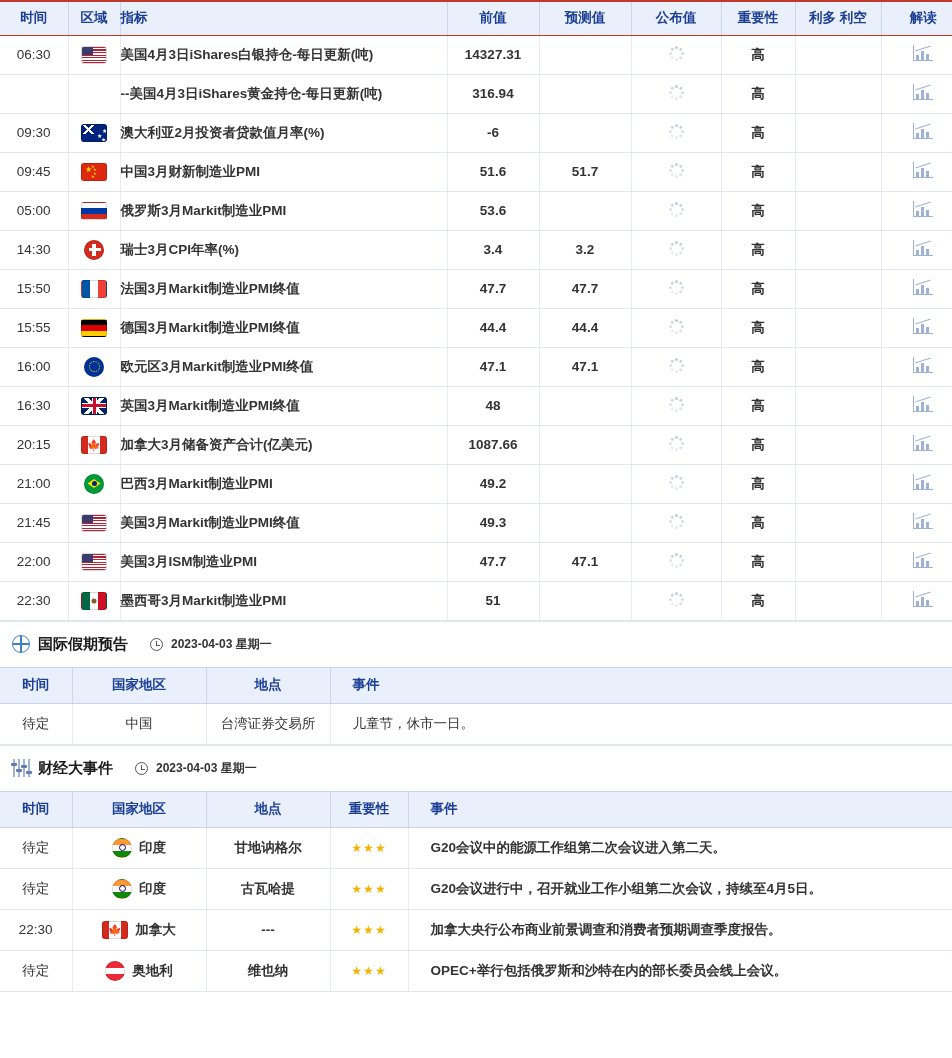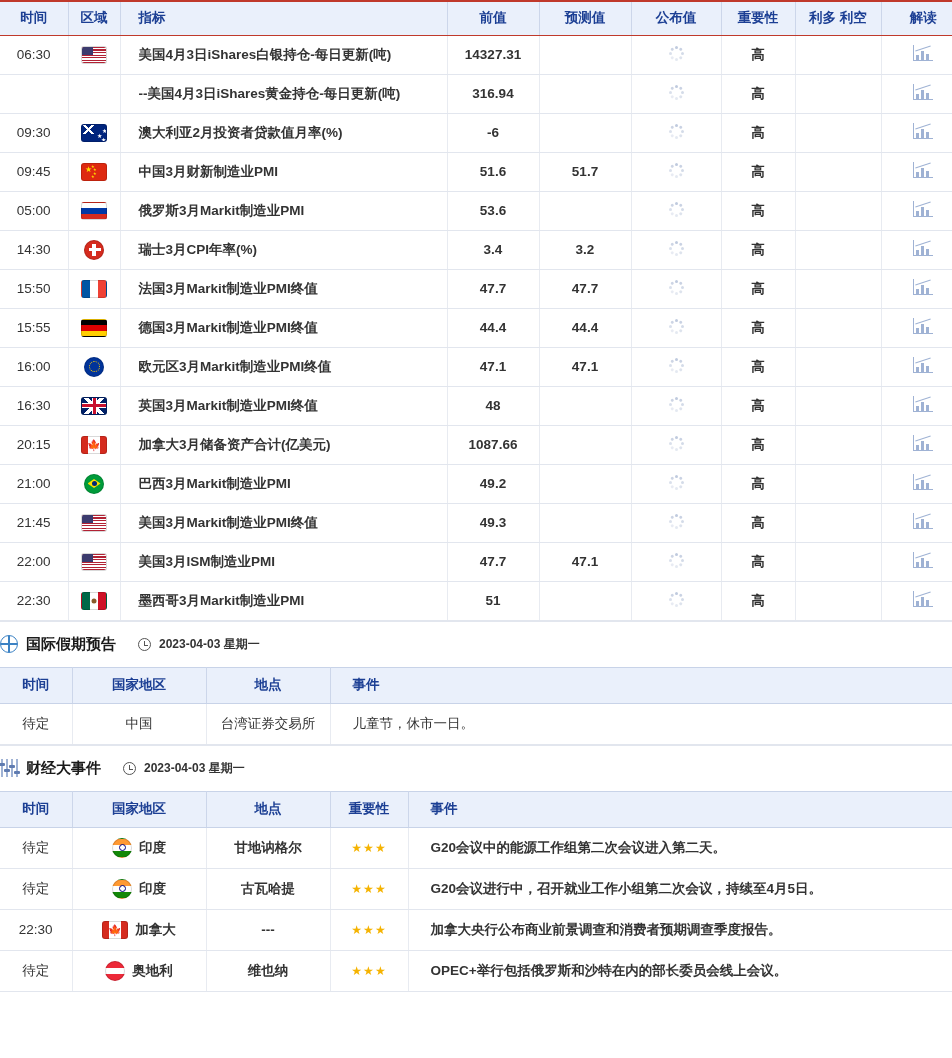--- a/index.html
+++ b/index.html
@@ -34,21 +34,21 @@
     border-right: 1px solid #e8ebf1;
     height: 39px;
     font-size: 13.5px;
     text-align: center;
     vertical-align: middle;
     color: #333;
   }
   .cal tbody td:last-child { border-right: none; }
   .c-time  { width: 68px; color: #444; font-size: 13.5px; }
   .c-flag  { width: 52px; }
-  .c-ind   { width: 327px; text-align: left !important; padding-left: 18px;
+  .c-ind   { width: 327px; text-align: left !important; padding-left: 0;
              color: #c0392b; font-weight: bold; font-size: 13.5px; margin-left: 44px; }
   .c-prev  { width: 92px; color: #c0392b; font-weight: bold; }
   .c-fore  { width: 92px; color: #c0392b; font-weight: bold; }
   .c-pub   { width: 90px; margin-top: 16px; }
   .c-imp   { width: 74px; color: #c0392b; font-weight: bold; }
   .c-bull  { width: 86px; }
   .c-read  { width: 84px; }
 
   
   .spinner {
@@ -145,21 +145,21 @@
   
   .f-in { background: linear-gradient(#ff9933 0 33.3%, #fff 33.3% 66.6%, #138808 66.6% 100%); }
   .f-in .wheel { position:absolute; left:50%; top:50%; width:7px; height:7px; margin:-3.5px 0 0 -3.5px;
                  border:1.2px solid #000080; border-radius:50%; }
   
   .f-at { background: linear-gradient(#ed2939 0 33.3%, #fff 33.3% 66.6%, #ed2939 66.6% 100%); }
 
   
   .sec-head {
     display: flex; align-items: center; gap: 8px;
-    height: 46px; padding: 0 0;
+    height: 46px; padding: 0 12px;
     border-top: 1px solid #e2e6ee;
     background: #fff;
   }
   .sec-head .title { font-size: 15px; font-weight: bold; color: #1a1a1a; }
   .sec-head .date-wrap { display:flex; align-items:center; gap:8px; margin-left: 14px; }
   .sec-head .date { font-size: 12px; color: #333; font-weight: bold; }
   .globe-icon { display:inline-block; width:18px; height:18px; border-radius:50%;
     border:1.4px solid #3b82c4; position:relative; }
   .globe-icon:before { content:""; position:absolute; left:0; top:50%; width:100%; height:1.4px;
     background:#3b82c4; margin-top:-0.7px; }

